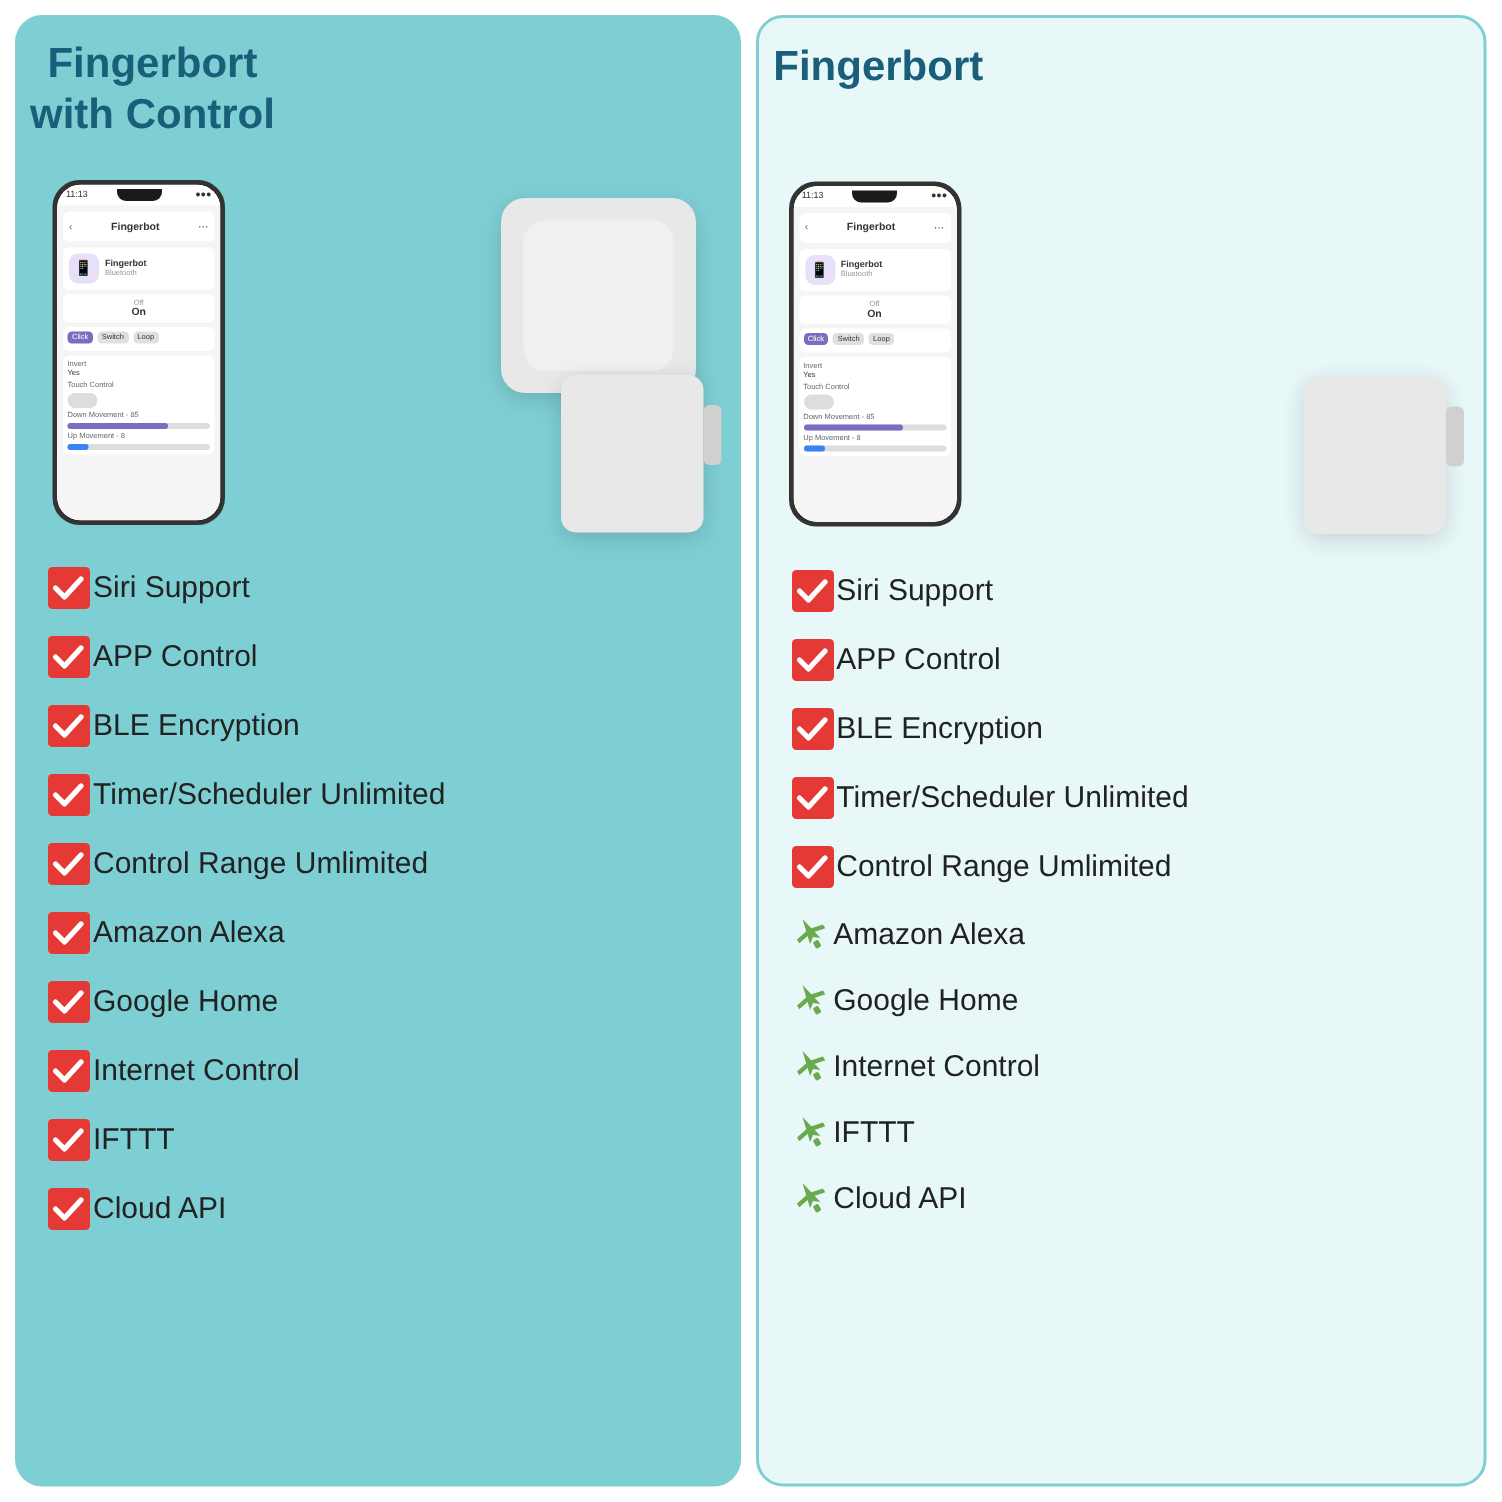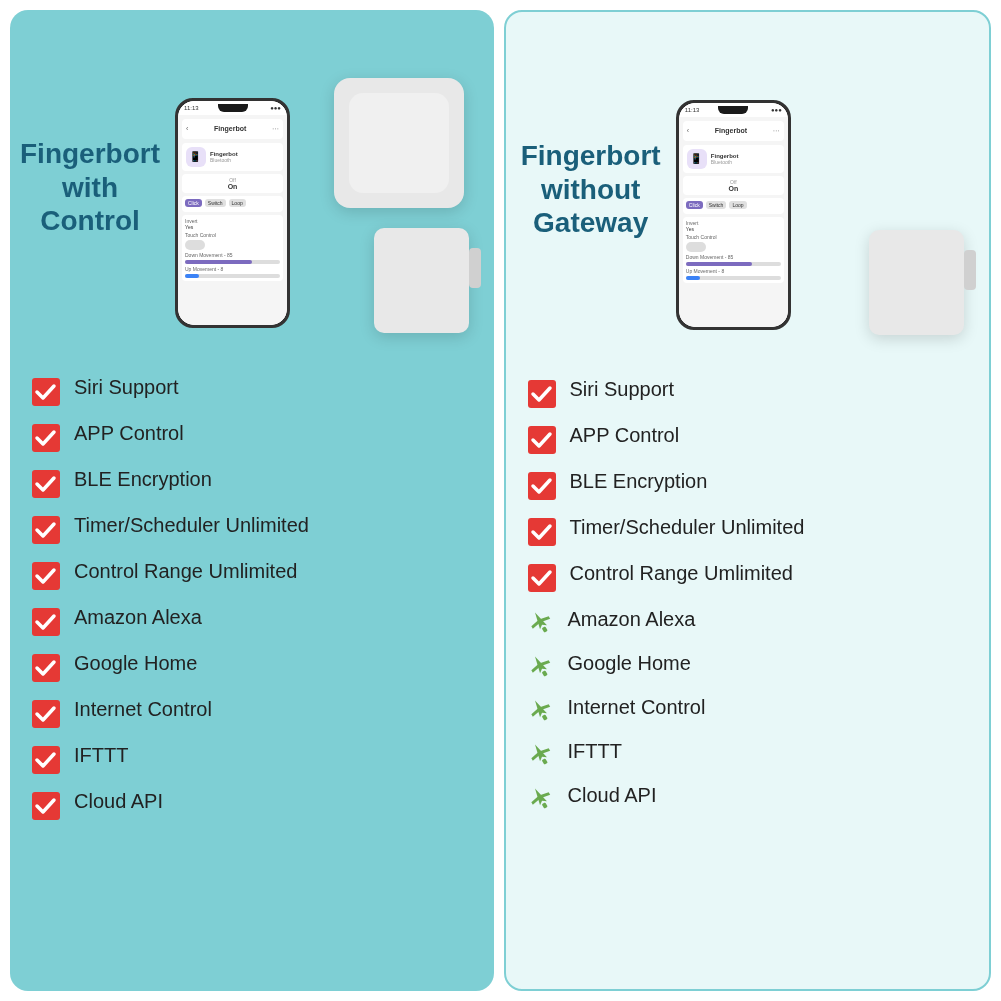--- a/index.html
+++ b/index.html
@@ -36,21 +36,22 @@
     }
     .column-left {
       background: #7ecfd4;
     }
     .column-right {
       background: #e8f8f8;
       border: 2px solid #7ecfd4;
     }
     .header-section {
       display: flex;
-      align-items: center;
+      flex-direction: column;
+      align-items: flex-start;
       padding: 15px 10px 10px 10px;
       position: relative;
       height: 360px;
     }
     .header-title {
       font-size: 28px;
       font-weight: 700;
       color: #1a5f7a;
       text-align: center;
       line-height: 1.2;
@@ -187,21 +188,21 @@
     
     .features-list {
       padding: 0 20px;
       flex: 1;
       display: flex;
       flex-direction: column;
       gap: 2px;
     }
     .feature-item {
       display: flex;
-      gap: 12px;
+      align-items: center;
       padding: 6px 0;
     }
     .check-icon {
       width: 32px;
       height: 32px;
       flex-shrink: 0;
       display: flex;
       align-items: center;
       justify-content: center;
       font-size: 22px;
@@ -393,21 +394,20 @@
           </div>
           <span class="feature-text">Cloud API</span>
         </div>
       </div>
     </div>
 
     <div class="column column-right">
       <div class="header-section">
         <h2 class="header-title">
           <span>Fingerbort</span><br>
-          <span>without Gateway</span>
         </h2>
         <div class="device-illustration">
 
           <div class="phone" style="left:10px;">
             <div class="phone-notch"></div>
             <div class="phone-screen">
               <div class="phone-status-bar">
                 <span>11:13</span>
                 <span>●●●</span>
               </div>

